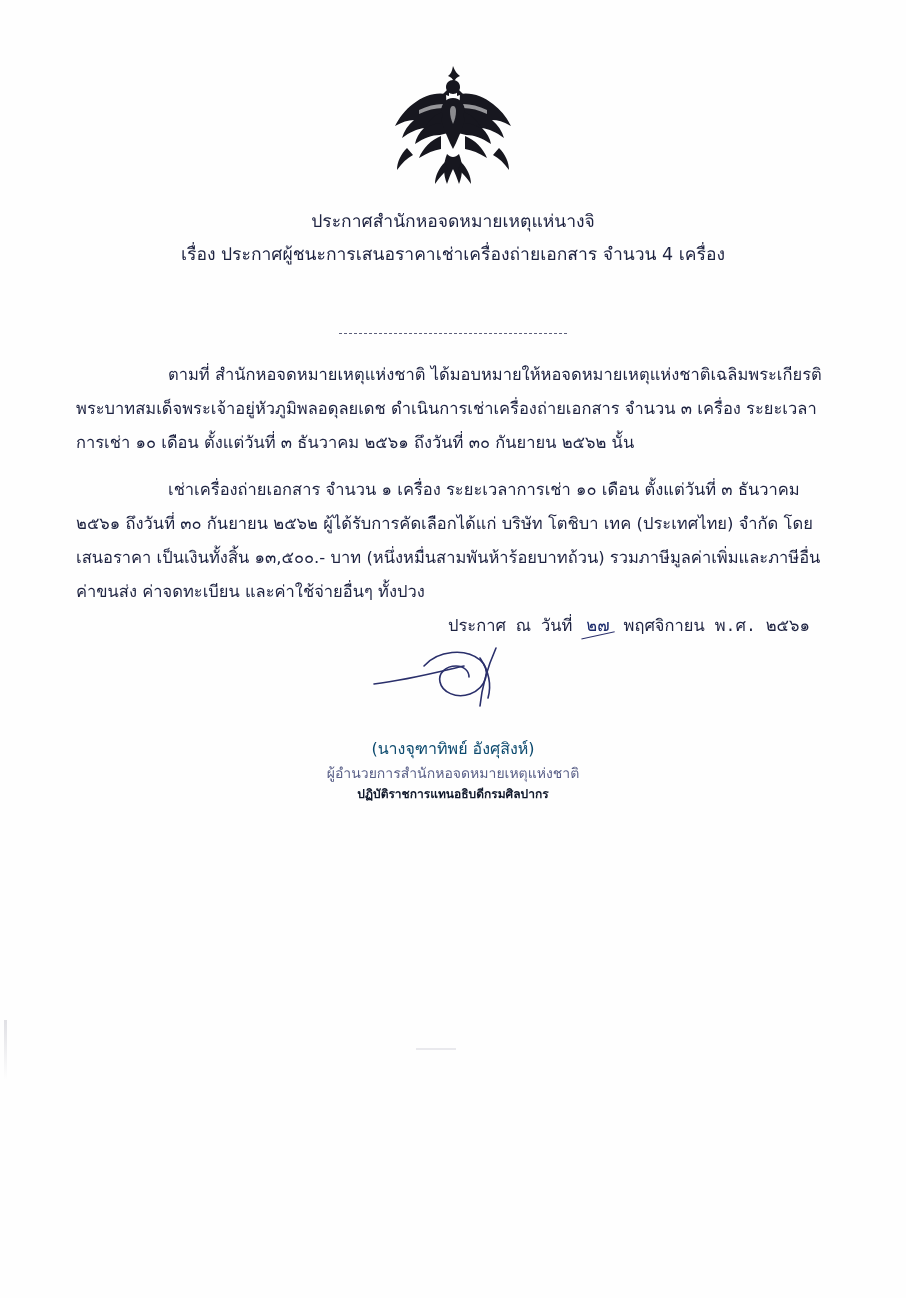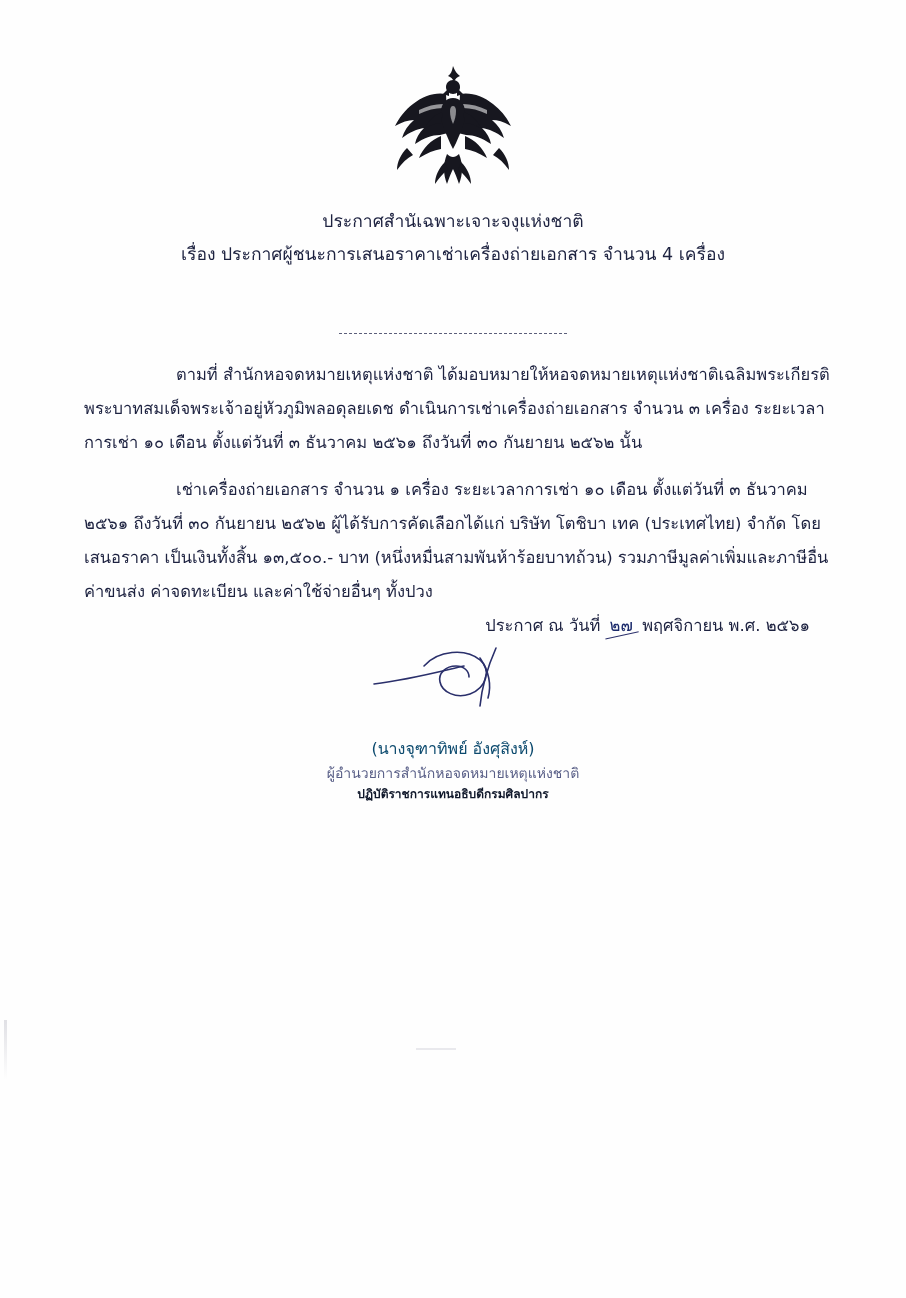--- a/index.html
+++ b/index.html
@@ -75,37 +75,38 @@
     position: absolute;
     left: 72px;
     right: 72px;
     top: 358px;
     font-size: 16.5px;
     line-height: 2.05;
     color: #1d2240;
     text-align: left;
   }
   .para {
-    margin: 0 0 14px 12px;
+    margin: 0 0 14px 4px;
     text-indent: 0;
   }
   .para .indent {
     display: inline-block;
     width: 92px;
   }
 
   
   .dateline {
     position: absolute;
     top: 612px;
     left: 0;
     right: 96px;
     text-align: right;
     font-size: 16.5px;
     color: #1d2240;
+    font-family: Liberation Mono, monospace;
   }
   .handwritten-day {
     display: inline-block;
     position: relative;
     padding: 0 4px;
     color: #1b2a6b;
   }
   .handwritten-day::after {
     content: "";
     position: absolute;
@@ -213,21 +214,21 @@
 
         <path d="M18 86 c-6 6-10 14-10 22 5-7 10-12 16-15z"></path>
         <path d="M110 86 c6 6 10 14 10 22 -5-7-10-12-16-15z"></path>
 
         <path d="M64 44 c2 0 3 2 3 5 0 4-1 9-3 13 -2-4-3-9-3-13 0-3 1-5 3-5z" fill="#ffffff" opacity="0.5"></path>
       </g>
     </svg>
   </div>
 
   <div class="heading">
-    <span class="line">ประกาศสำนัเฉพาะเจาะจงุแห่งชาติ</span>
+    <span class="line">ประกาศสำนักหอจดหมายเหตุแห่นางจิ</span>
     <span class="line">เรื่อง  ประกาศผู้ชนะการเสนอราคาเช่าเครื่องถ่ายเอกสาร จำนวน 4 เครื่อง</span>
   </div>
 
   <div class="rule">
     <span></span>
   </div>
 
   <div class="body-block">
     <p class="para">
       <span class="indent"></span><span>ตามที่ สำนักหอจดหมายเหตุแห่งชาติ ได้มอบหมายให้หอจดหมายเหตุแห่งชาติเฉลิมพระเกียรติพระบาทสมเด็จพระเจ้าอยู่หัวภูมิพลอดุลยเดช ดำเนินการเช่าเครื่องถ่ายเอกสาร จำนวน ๓ เครื่อง ระยะเวลาการเช่า ๑๐ เดือน ตั้งแต่วันที่ ๓ ธันวาคม ๒๕๖๑ ถึงวันที่ ๓๐ กันยายน ๒๕๖๒  นั้น</span>

